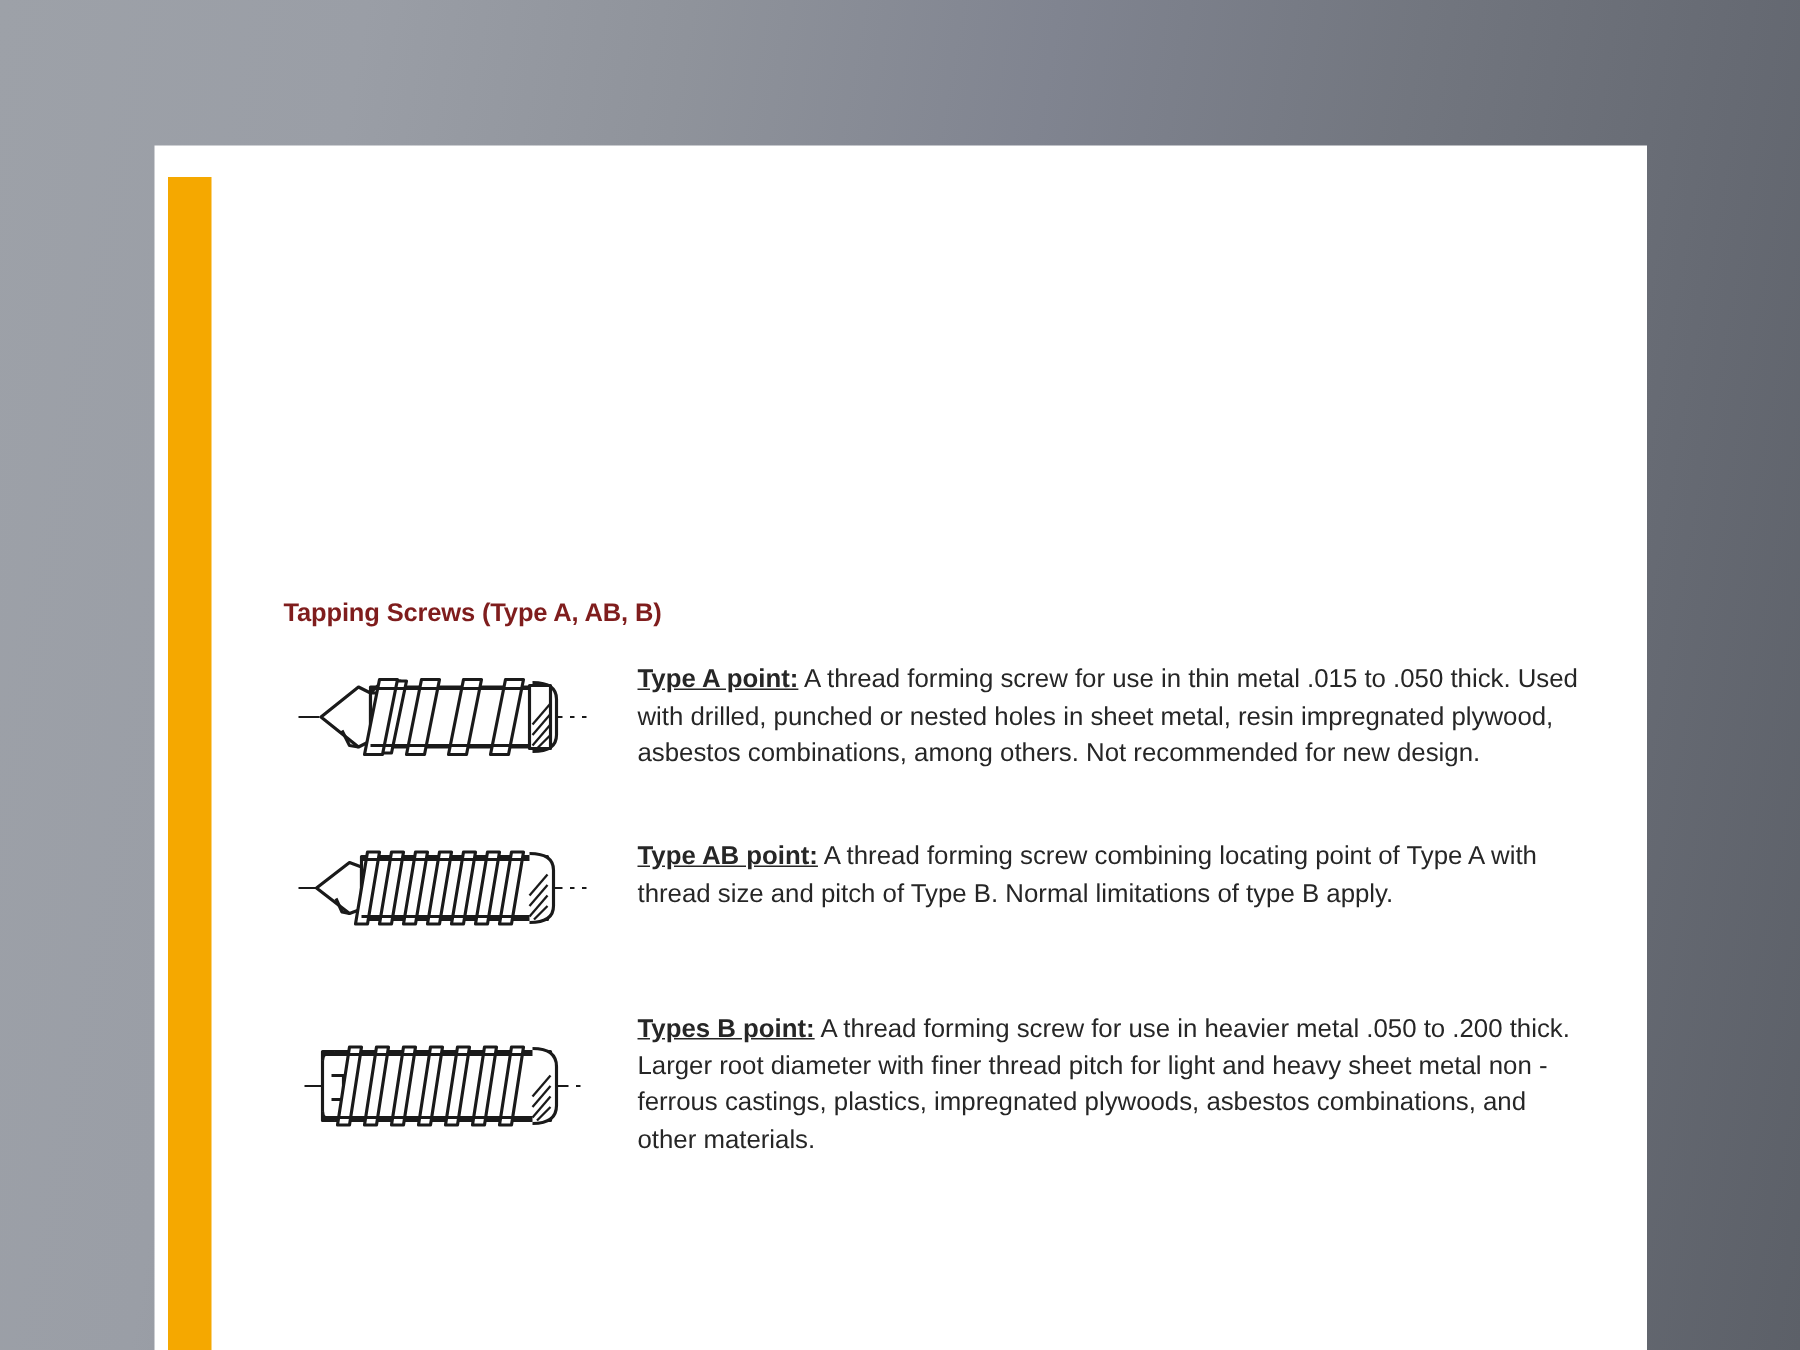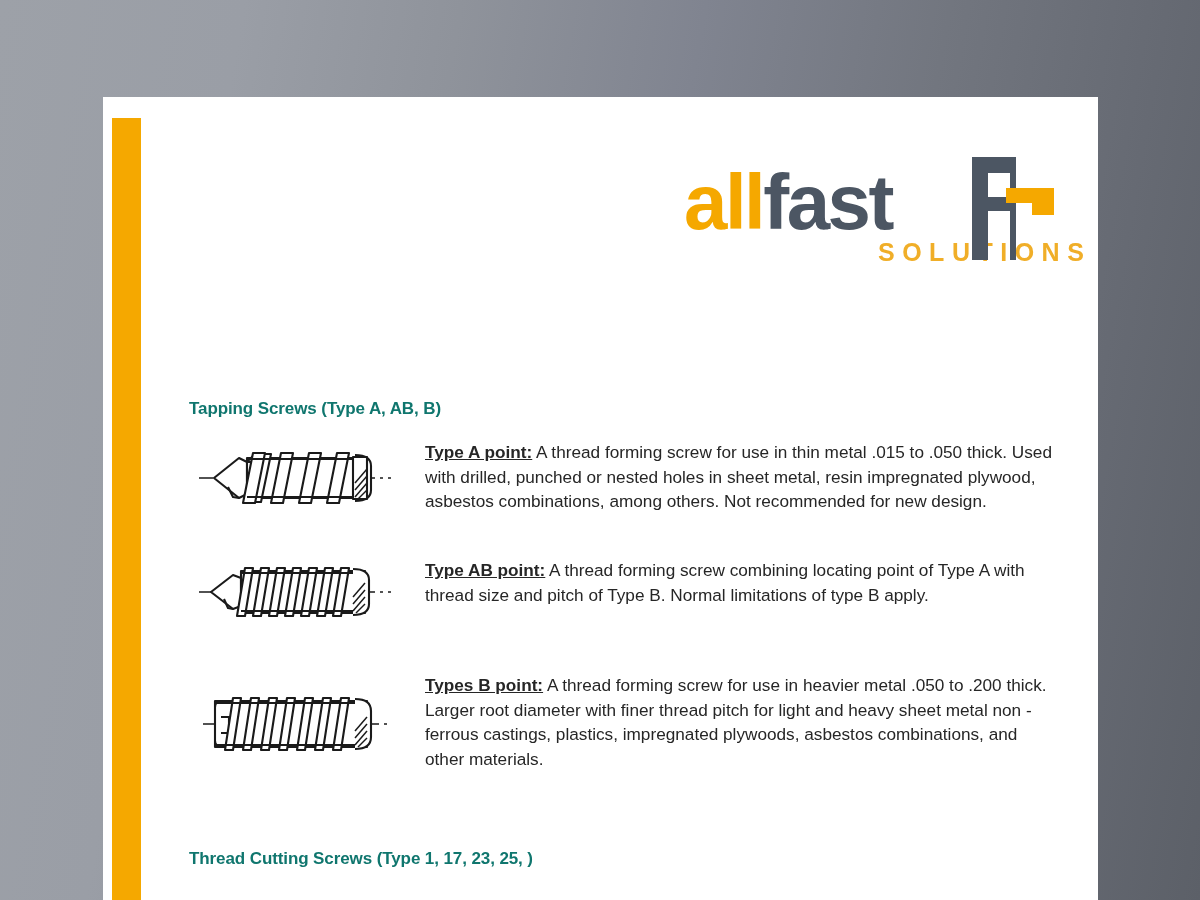--- a/index.html
+++ b/index.html
@@ -105,21 +105,21 @@
     font-weight: bold;
     color: #465264;
     letter-spacing: -0.2px;
   }
 
   .section-heading {
     position: absolute;
     left: 86px;
     font-size: 17px;
     font-weight: bold;
-    color: #0f766e;
+    color: #7f1d1d;
     letter-spacing: -0.1px;
   }
 
   #heading-tapping { top: 302px; }
   #heading-cutting { top: 752px; }
 
   .entry-text {
     position: absolute;
     left: 322px;
     width: 630px;
@@ -147,42 +147,20 @@
 </style>
 </head>
 <body>
 
 <div id="page-sheet">
 
   <div id="accent-bar"></div>
 
   <div id="doc-body">
 
-    <div id="brand-logo">
-      <div id="wordmark">
-        <span class="word-all">all</span>
-        <span class="word-fast">fast</span>
-      </div>
-
-      <div id="solutions-word">SOLUTIONS</div>
-
-      <svg id="logo-mark" viewBox="0 0 86 107">
-
-        <path d="M2 2 H46 V18 H18 V42 H40 V56 H18 V105 H2 Z" fill="#4c5663"></path>
-        <rect x="2" y="2" width="16" height="103" fill="#4c5663"></rect>
-        <path d="M2 2 H46 V18 H18 V105 H2 Z" fill="#4c5663"></path>
-
-        <path d="M40 2 H46 V105 H40 Z" fill="#4c5663"></path>
-        <rect x="40" y="2" width="6" height="103" fill="#4c5663"></rect>
-
-        <path d="M36 33 H84 V60 H62 V48 H36 Z" fill="#f5a800"></path>
-        <rect x="36" y="33" width="48" height="15" fill="#f5a800"></rect>
-        <rect x="70" y="33" width="14" height="27" fill="#f5a800"></rect>
-      </svg>
-    </div>
 
 
     <div id="heading-tapping" class="section-heading">Tapping Screws (Type A, AB, B)</div>
 
     <svg id="figure-type-a" class="screw-figure" viewBox="0 0 200 86">
       <g fill="none" stroke="#1a1a1a" stroke-width="2.1" stroke-linejoin="round">
 
         <g stroke-width="1.3" stroke-dasharray="14 5 3 5">
           <line x1="4" y1="43" x2="196" y2="43"></line>
         </g>
@@ -285,16 +263,15 @@
           <line x1="160" y1="54" x2="172" y2="40"></line>
           <line x1="163" y1="70" x2="172" y2="61"></line>
         </g>
       </g>
     </svg>
 
     <div id="text-type-b" class="entry-text">
       <b>Types B point:</b><span> A thread forming screw for use in heavier metal .050 to .200 thick. Larger root diameter with finer thread pitch for light and heavy sheet metal non - ferrous castings, plastics, impregnated plywoods, asbestos combinations, and other materials.</span>
     </div>
 
-    <div id="heading-cutting" class="section-heading">Thread Cutting Screws (Type 1, 17, 23, 25, )</div>
 
   </div>
 </div>
 
 </body></html>

